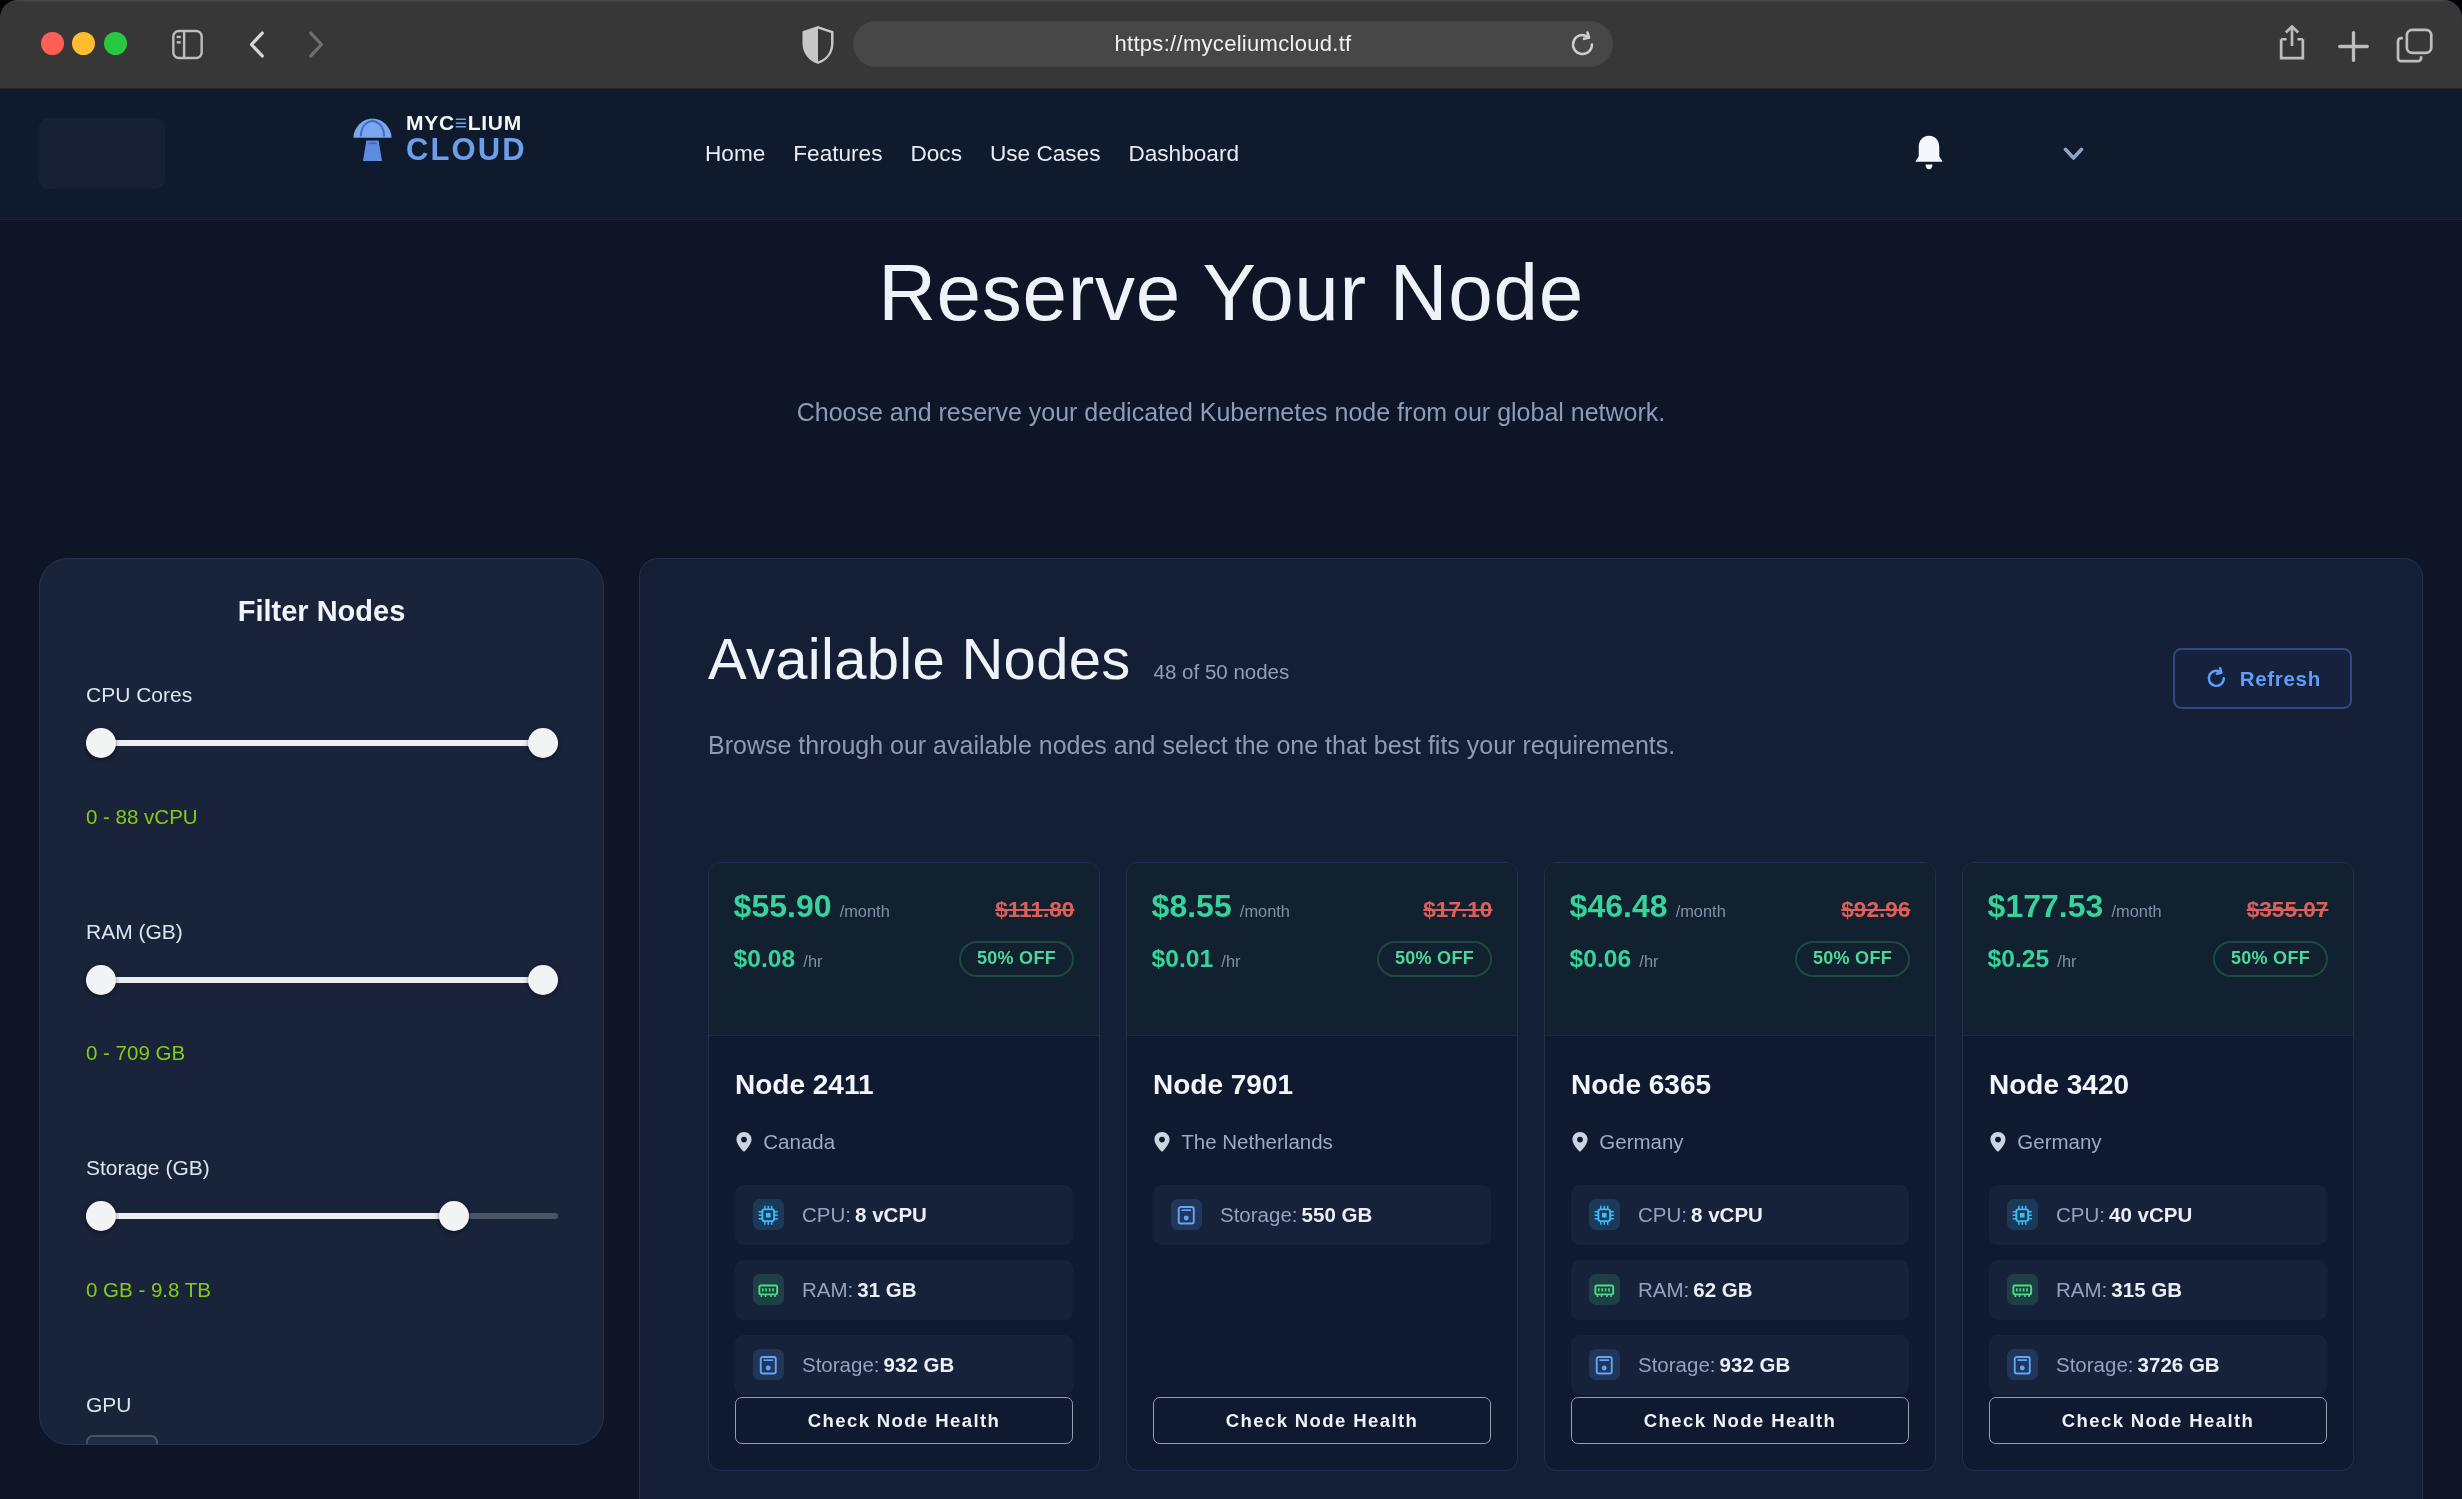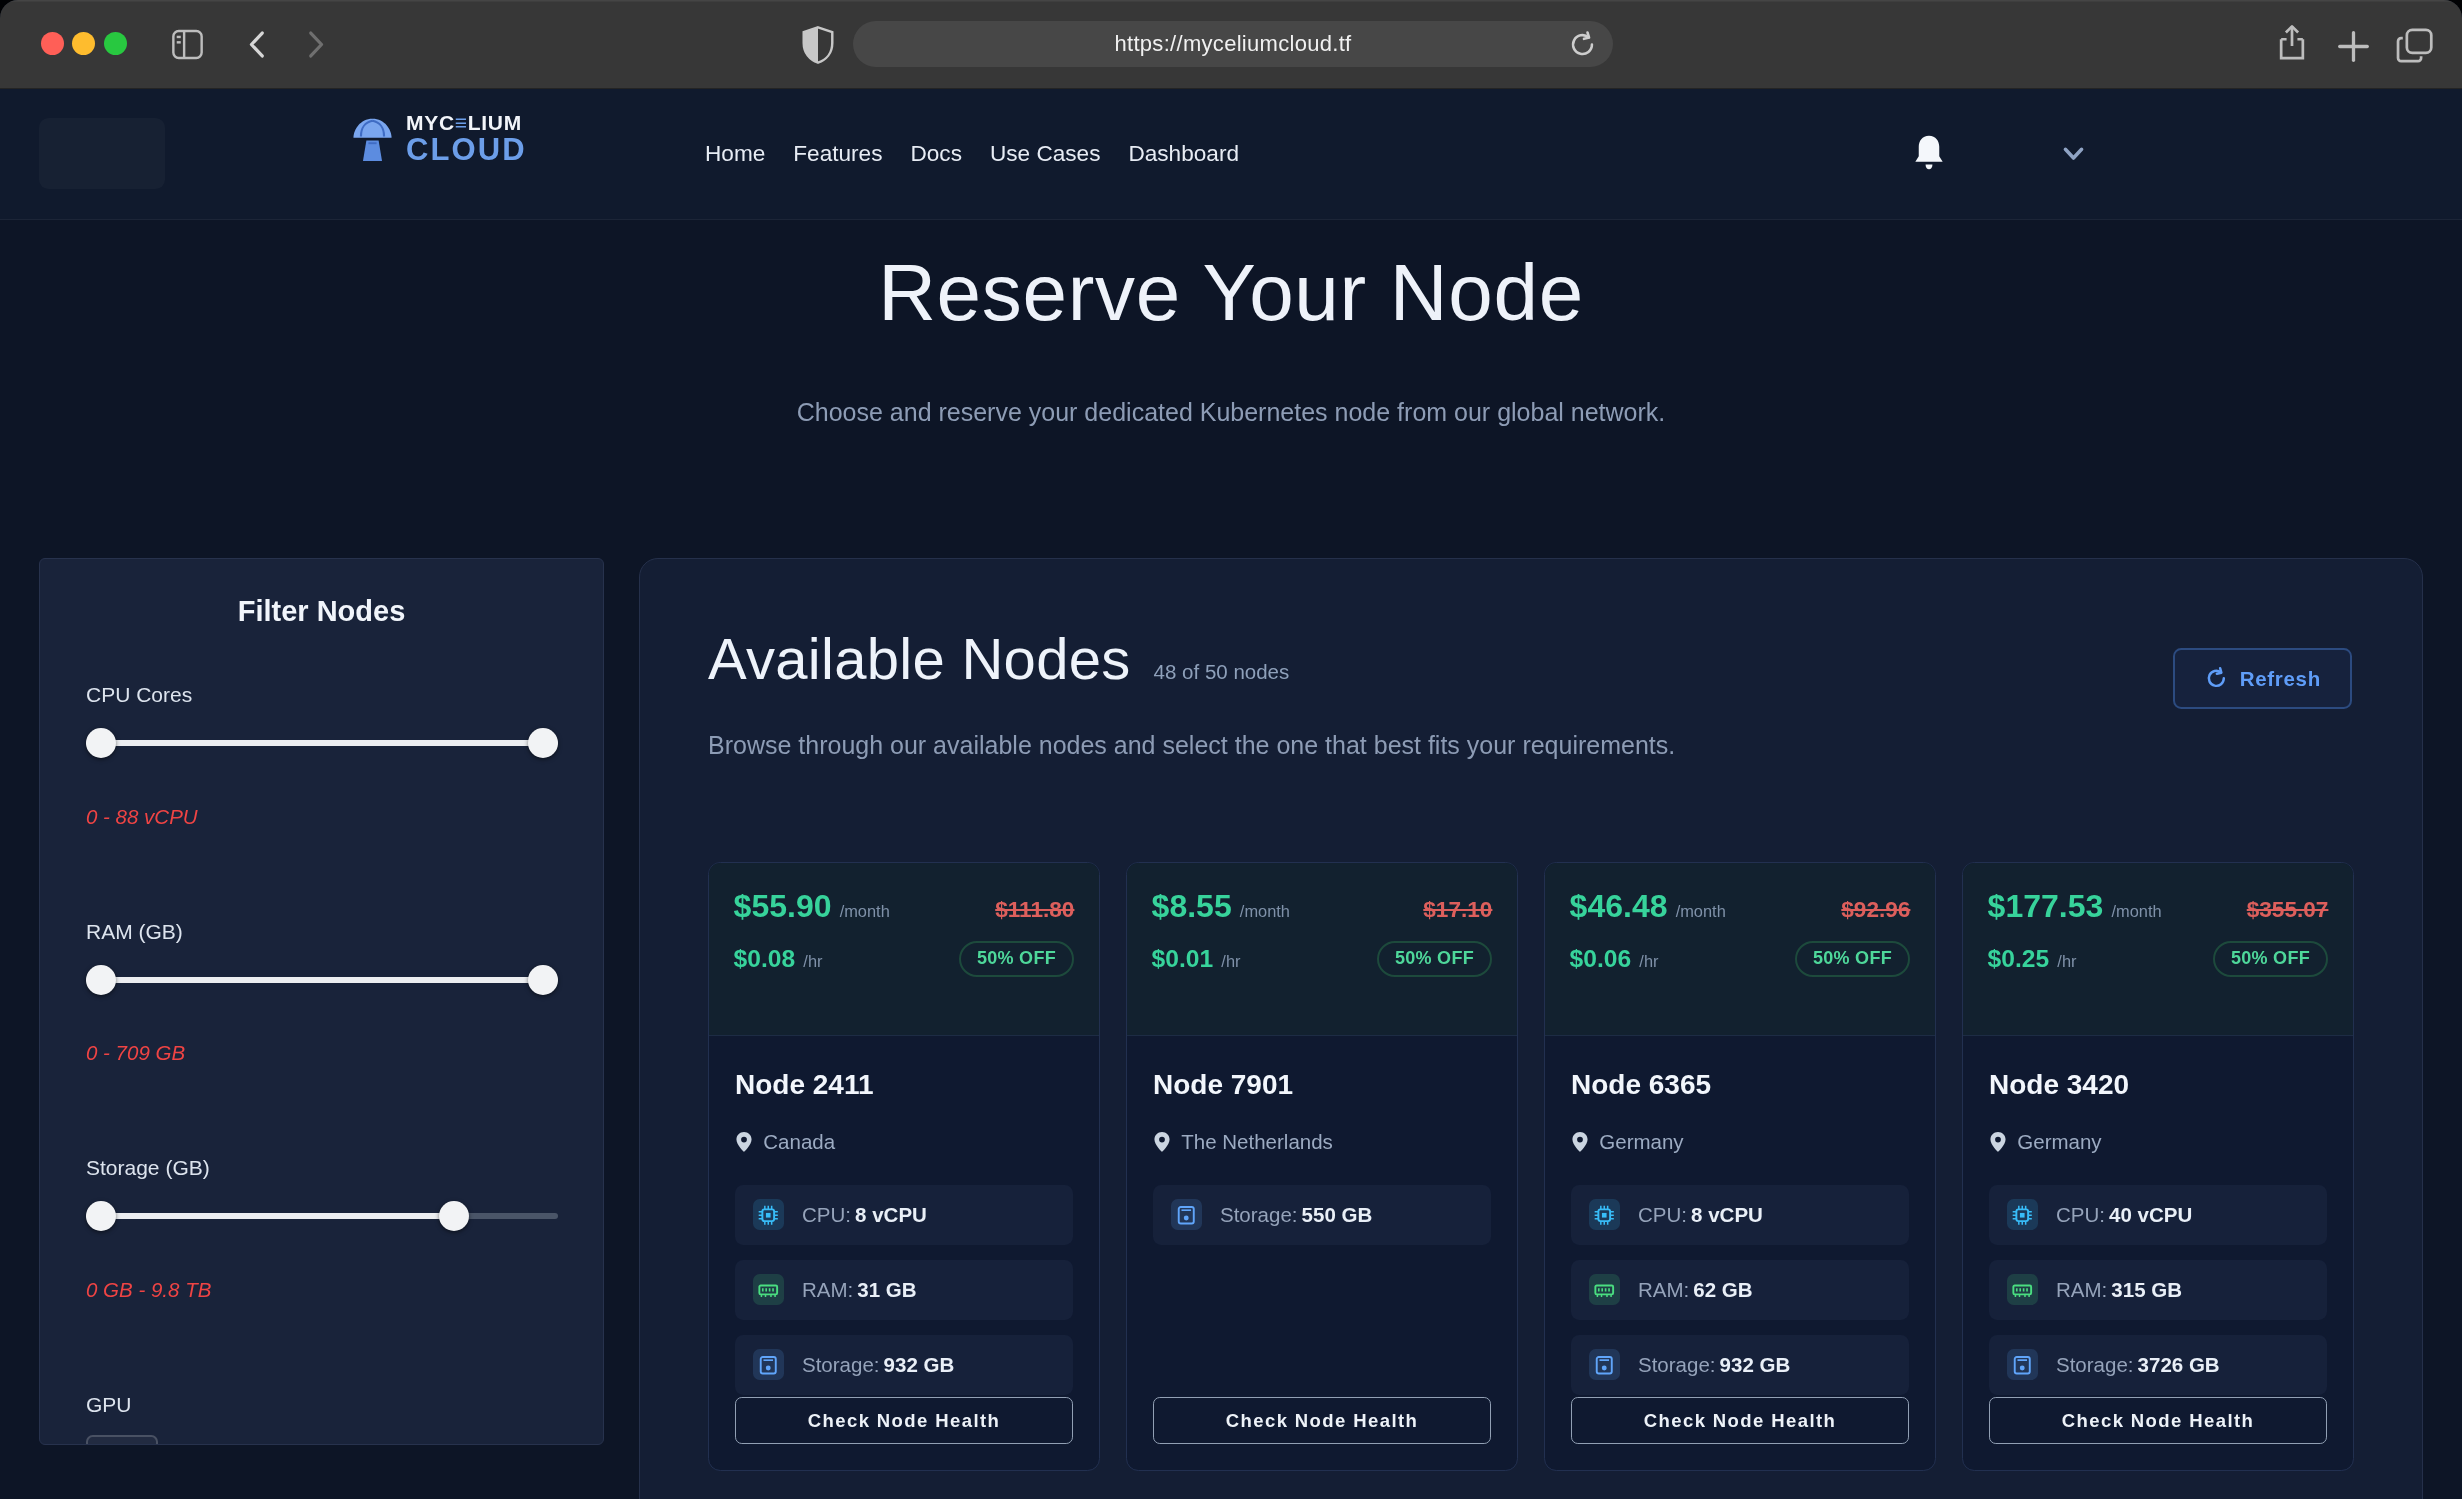--- a/index.html
+++ b/index.html
@@ -35,26 +35,26 @@
   .bell{position:absolute;left:1911px;top:44px;}
   .navchev{position:absolute;left:2060px;top:56px;}
 
   
   .hero-title{position:absolute;left:0;top:247px;width:2462px;text-align:center;
               color:#eef2f9;font-size:80px;font-weight:500;letter-spacing:0.7px;}
   .hero-sub{position:absolute;left:0;top:398px;width:2462px;text-align:center;
             color:#8d9cb5;font-size:25px;}
 
   
-  .filter{position:absolute;left:39px;top:558px;width:565px;height:887px;border-radius:6px;
+  .filter{position:absolute;left:39px;top:558px;width:565px;height:887px;border-radius:29px;
           background:#19233a;border:0.7px solid #27324d;overflow:hidden;box-sizing:border-box;padding-left:46px;}
   .filter-title{position:absolute;left:0;top:36px;width:100%;text-align:center;
                 color:#f1f5fb;font-size:29px;font-weight:700;}
   .flabel{position:absolute;left:46px;color:#dde4ee;font-size:21px;font-weight:500;}
-  .frange{position:absolute;left:46px;color:#ef4444;font-size:20.5px;font-style:italic;}
+  .frange{position:absolute;left:46px;color:#84cc16;font-size:20.5px;}
   .slider{position:absolute;left:46px;width:472px;height:30px;cursor:pointer;}
   .slider .track{position:absolute;left:0;top:12.3px;height:6.2px;width:100%;border-radius:3.4px;background:#4a5568;}
   .slider .fill{position:absolute;left:0;top:12.3px;height:6.2px;border-radius:3.4px;background:#eceef1;}
   .slider .knob{position:absolute;top:0;width:30px;height:30px;border-radius:50%;background:#f2f3f5;
                 box-shadow:0 1.4px 4.1px rgba(0,0,0,.5);}
   .gpu-stub{position:absolute;left:46px;top:876px;width:68px;height:30px;border:2.1px solid rgba(255,255,255,.18);
             border-radius:6.8px;background:rgba(255,255,255,.04);}
 
   
   .nodes{position:absolute;left:639px;top:558px;width:1784px;height:1025px;border-radius:19px;

